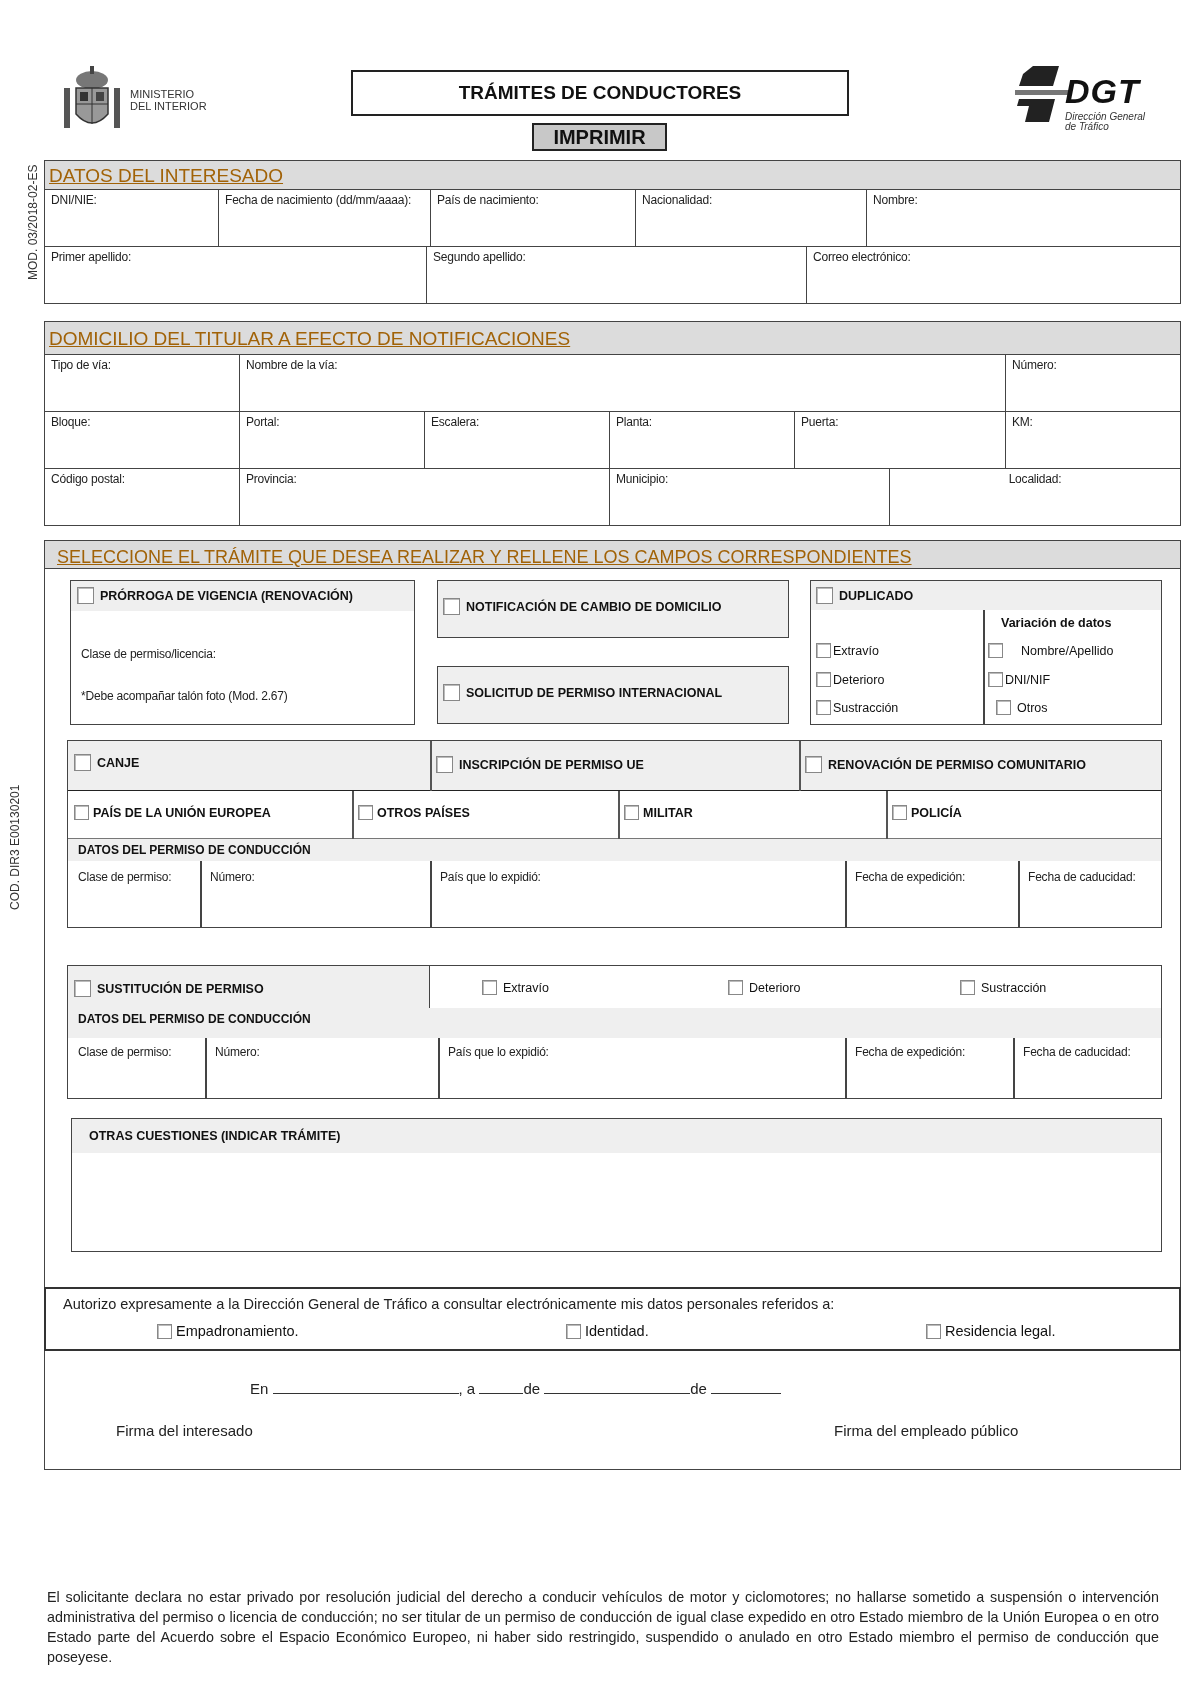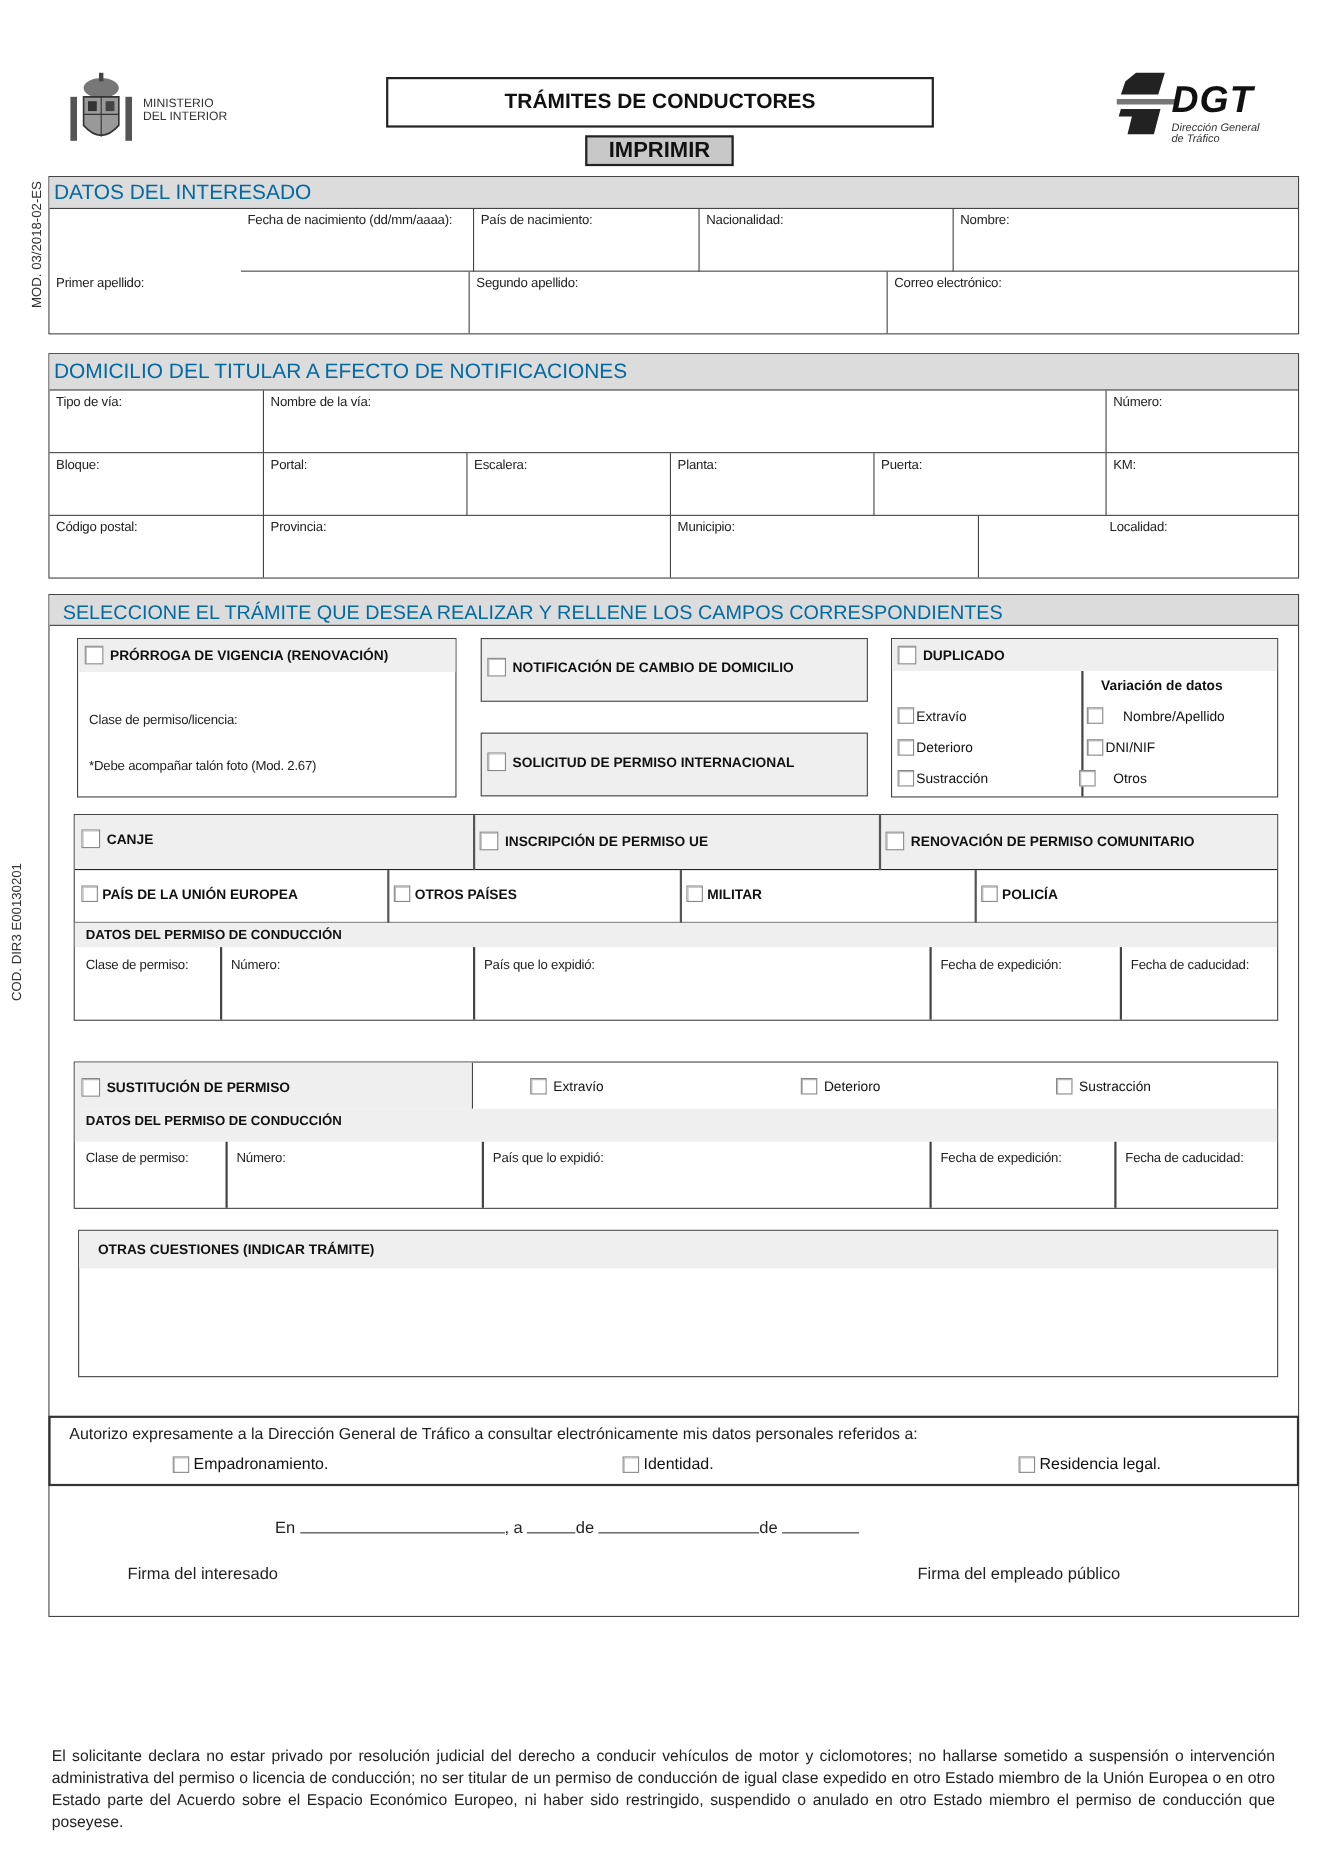--- a/index.html
+++ b/index.html
@@ -5,21 +5,21 @@
   * { box-sizing: border-box; margin: 0; padding: 0; }
   html, body { width: 1200px; height: 1697px; background: #fff; }
   body { position: relative; font-family: "Liberation Sans", sans-serif; color: #111; overflow: hidden; }
   .abs { position: absolute; }
   .lbl { font-size: 12px; color: #222; letter-spacing: -0.2px; }
   .bold { font-weight: bold; }
   .box { position: absolute; border: 1.5px solid #444; }
   .cell { position: absolute; border-right: 1.5px solid #444; border-bottom: 1.5px solid #444; padding: 3px 6px; font-size: 12px; color: #222; letter-spacing: -0.2px; }
   .cell.last { border-right: none; }
   .cell.lastrow { border-bottom: none; }
-  .sechead { position: absolute; background: #dcdcdc; border-bottom: 1.5px solid #444; font-size: 19px; padding-left: 4px; color: #0369a1; }
+  .sechead { position: absolute; background: #dcdcdc; border-bottom: 1.5px solid #444; font-size: 19px; padding-left: 4px; color: #a16207; text-decoration: underline; }
   .cb { display: inline-block; width: 17px; height: 17px; border: 1px solid #888; background: #fff; vertical-align: middle; box-shadow: inset 1px 1px 0 #bbb; }
   .cb.sm { width: 15px; height: 15px; }
   .grey { background: #efefef; }
   .opt { position: absolute; font-size: 12.5px; font-weight: bold; display: flex; align-items: center; gap: 6px; }
   .opt.normal { font-weight: normal; }
   .vtext { position: absolute; transform: rotate(-90deg); transform-origin: left top; font-size: 12px; color: #333; white-space: nowrap; }
   .underline { display: inline-block; border-bottom: 1.5px solid #333; height: 14px; vertical-align: baseline; }
 </style>
 </head>
 <body>
@@ -62,20 +62,21 @@
     <div>de Tráfico</div>
   </div>
 </div>
 
 <div class="vtext" style="left:26px;top:280px;">MOD. 03/2018-02-ES</div>
 <div class="vtext" style="left:8px;top:910px;">COD. DIR3 E00130201</div>
 
 <div class="box" style="left:44px;top:160px;width:1137px;height:144px;">
   <div class="sechead" style="left:0;top:0;width:100%;height:29px;line-height:29px;">DATOS DEL INTERESADO</div>
 
+  <div class="cell" style="left:0;top:29px;width:174px;height:57px;"><span>DNI/NIE:</span></div>
   <div class="cell" style="left:174px;top:29px;width:212px;height:57px;"><span>Fecha de nacimiento (dd/mm/aaaa):</span></div>
   <div class="cell" style="left:386px;top:29px;width:205px;height:57px;"><span>País de nacimiento:</span></div>
   <div class="cell" style="left:591px;top:29px;width:231px;height:57px;"><span>Nacionalidad:</span></div>
   <div class="cell last" style="left:822px;top:29px;width:313px;height:57px;"><span>Nombre:</span></div>
 
   <div class="cell lastrow" style="left:0;top:86px;width:382px;height:56px;"><span>Primer apellido:</span></div>
   <div class="cell lastrow" style="left:382px;top:86px;width:380px;height:56px;"><span>Segundo apellido:</span></div>
   <div class="cell last lastrow" style="left:762px;top:86px;width:373px;height:56px;"><span>Correo electrónico:</span></div>
 </div>
 
@@ -148,21 +149,21 @@
   </div>
   <div class="abs bold" style="left:190px;top:35px;font-size:12.5px;">Variación de datos</div>
   <div class="opt normal" style="left:177px;top:62px;gap:18px;">
     <span class="cb sm"></span>
       <span>Nombre/Apellido</span>
   </div>
   <div class="opt normal" style="left:177px;top:91px;gap:2px;">
     <span class="cb sm"></span>
       <span>DNI/NIF</span>
   </div>
-  <div class="opt normal" style="left:170px;top:119px;gap:16px;">
+  <div class="opt normal" style="left:185px;top:119px;gap:6px;">
     <span class="cb sm"></span>
       <span>Otros</span>
   </div>
 </div>
 
 <div class="box" style="left:67px;top:740px;width:1095px;height:188px;">
 
   <div class="grey" style="position:absolute;left:0;top:0;width:100%;height:50px;border-bottom:1.5px solid #222;"></div>
   <div class="abs" style="left:362px;top:0;width:1.5px;height:50px;background:#555;"></div>
   <div class="abs" style="left:731px;top:0;width:1.5px;height:50px;background:#555;"></div>

